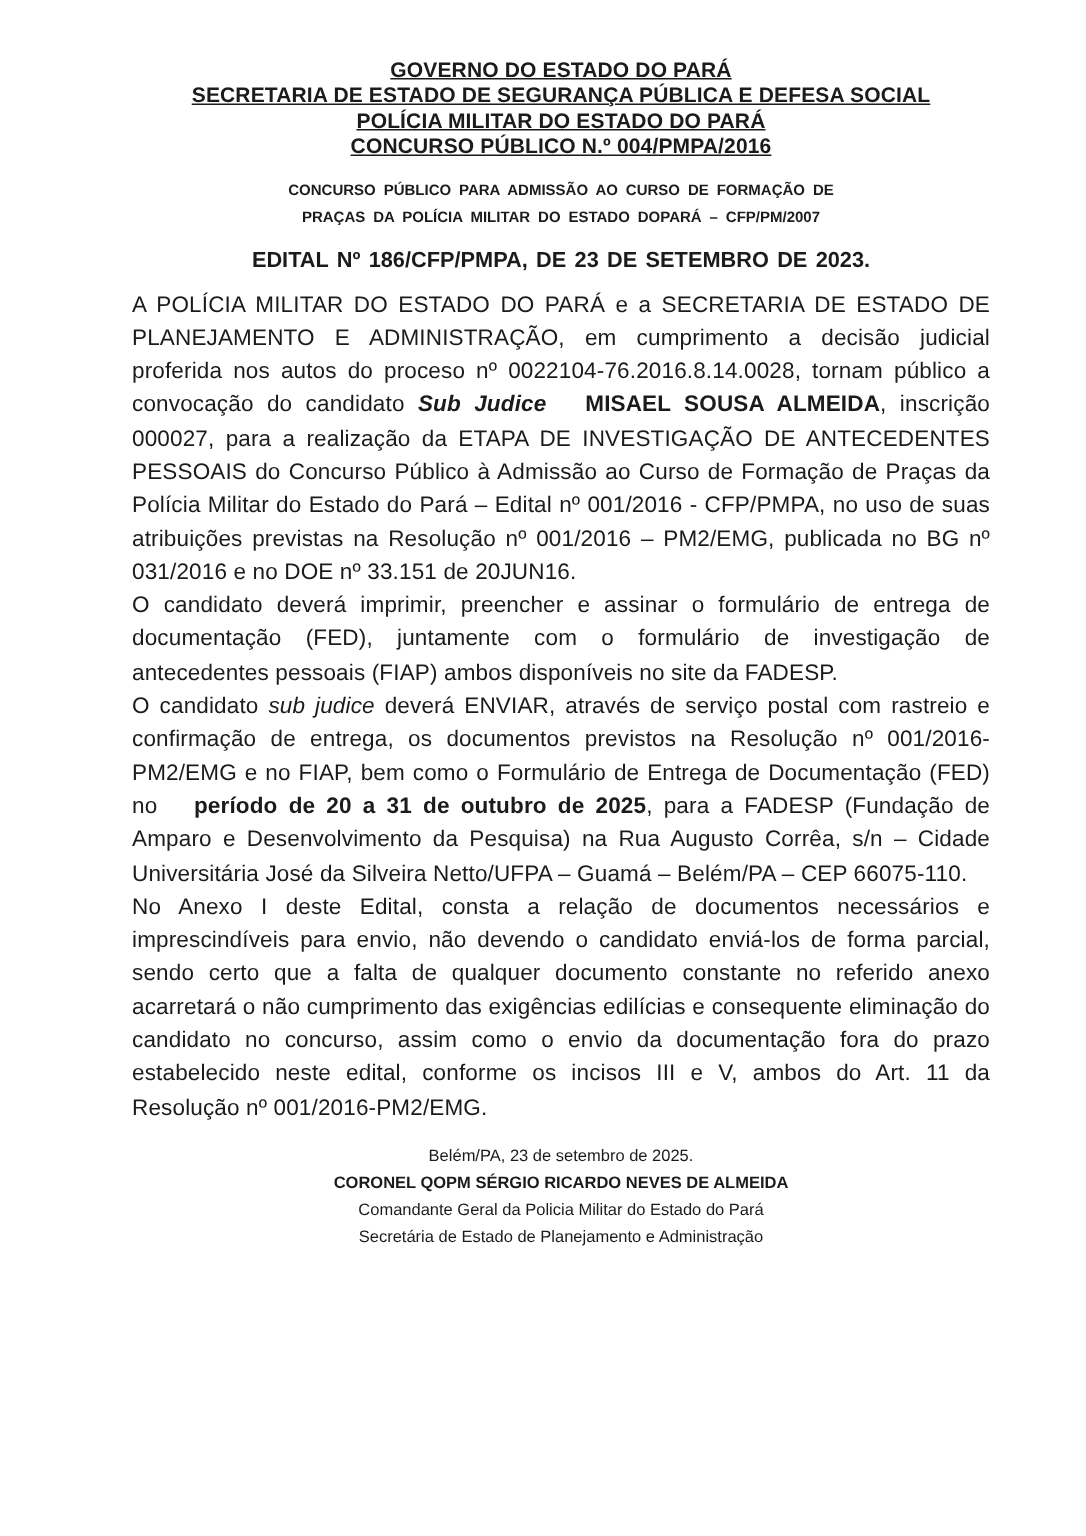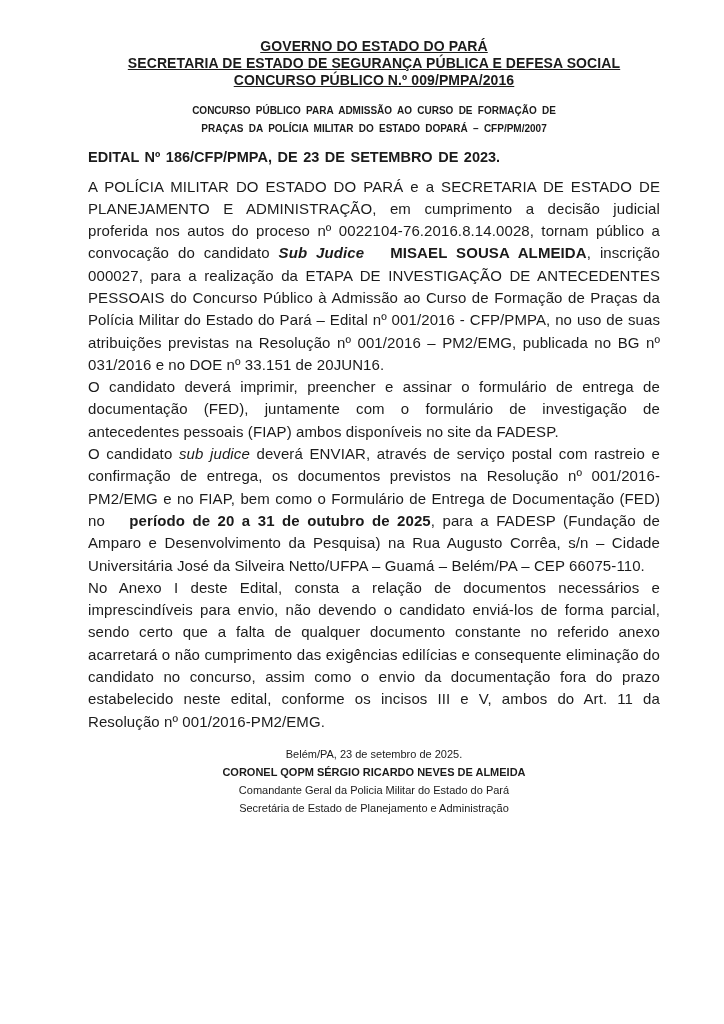--- a/index.html
+++ b/index.html
@@ -32,21 +32,21 @@
   .title-block {
     margin-top: 13px;
     text-align: center;
     font-weight: bold;
     font-size: 10px;
     line-height: 17.5px;
     word-spacing: 2.5px;
   }
   .edital-heading {
     margin-top: 12px;
-    text-align: left;
+    text-align: center;
     font-weight: bold;
     font-size: 14.5px;
     line-height: 17.5px;
     word-spacing: 1.5px;
   }
   .body-text {
     margin-top: 9px;
     font-size: 15px;
     line-height: 22.3px;
     text-align: justify;
@@ -71,21 +71,22 @@
   }
 </style>
 </head>
 <body>
 
 <div class="doc">
 
   <div class="header-block">
     <div>GOVERNO DO ESTADO DO PARÁ</div>
     <div>SECRETARIA DE ESTADO DE SEGURANÇA PÚBLICA E DEFESA SOCIAL</div>
-    <div>CONCURSO PÚBLICO N.º 009/PMPA/2016</div>
+    <div>POLÍCIA MILITAR DO ESTADO DO PARÁ</div>
+    <div>CONCURSO PÚBLICO N.º 004/PMPA/2016</div>
   </div>
 
   <div class="title-block">
     <div>CONCURSO PÚBLICO PARA ADMISSÃO AO CURSO DE FORMAÇÃO DE</div>
     <div>PRAÇAS DA POLÍCIA MILITAR DO ESTADO DOPARÁ – CFP/PM/2007</div>
   </div>
 
   <div class="edital-heading">EDITAL Nº 186/CFP/PMPA, DE 23 DE SETEMBRO DE 2023.</div>
 
   <div class="body-text">

